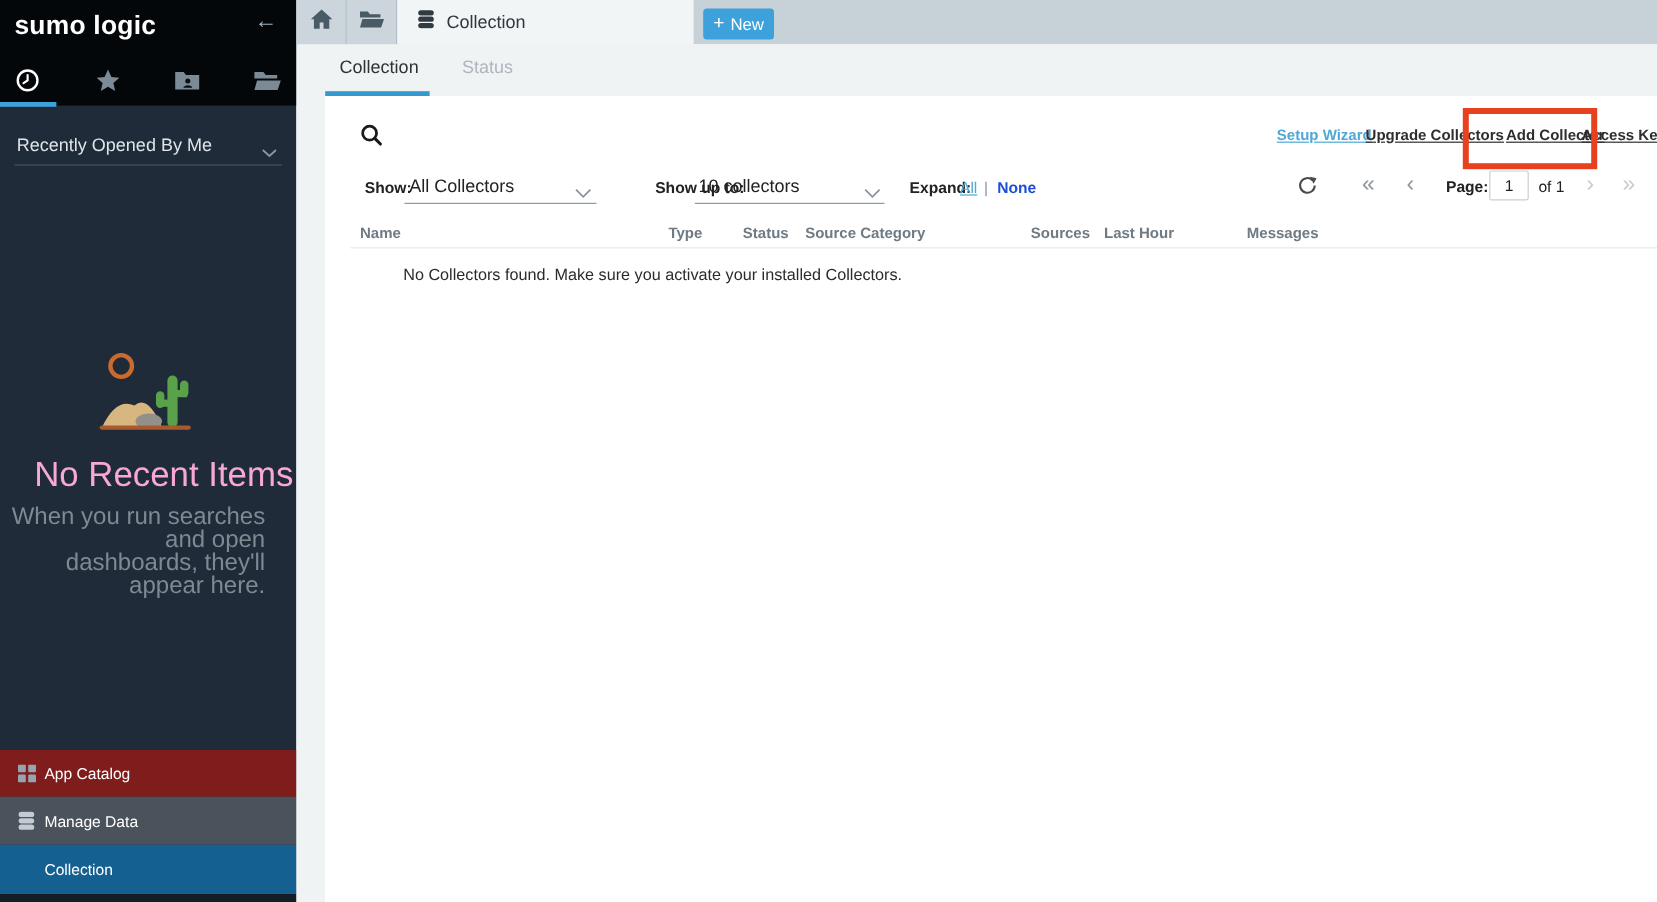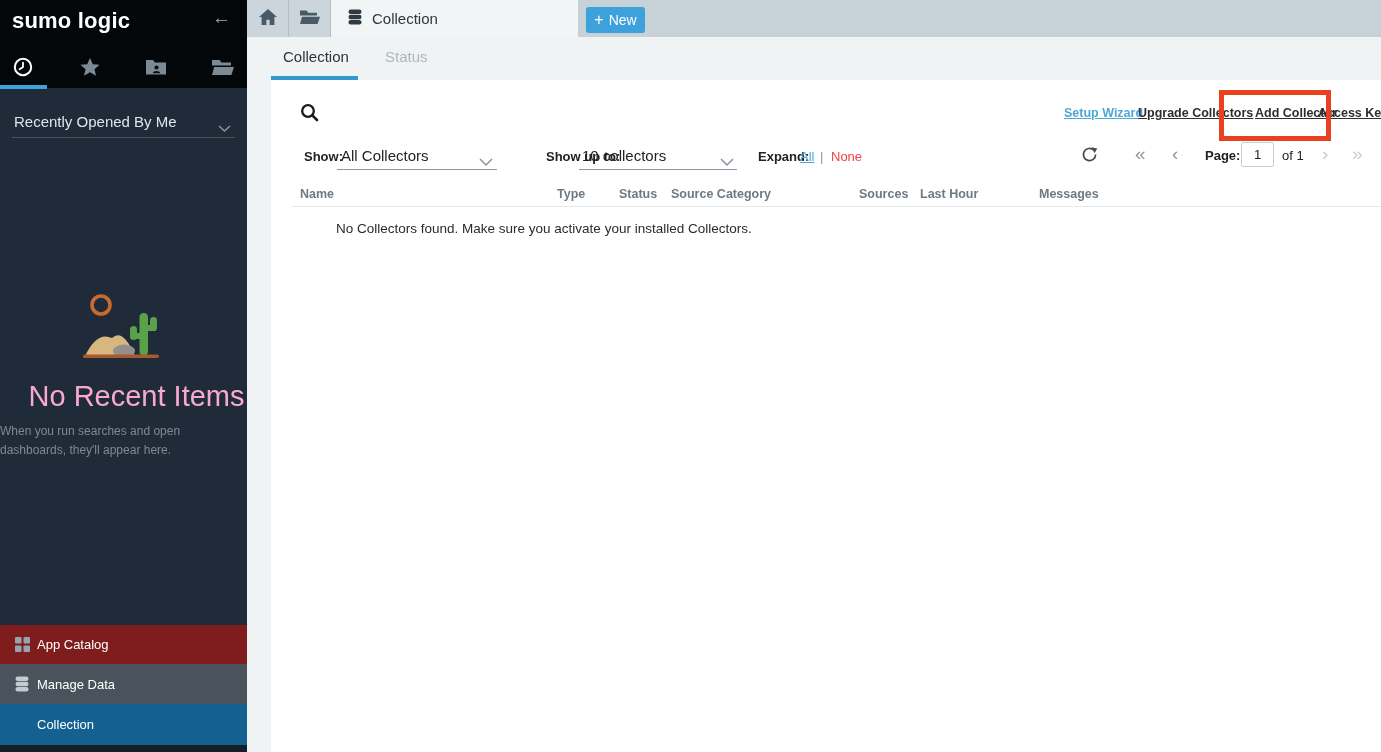--- a/index.html
+++ b/index.html
@@ -12,21 +12,21 @@
   .sb-header { position:absolute; left:0; top:0; width:247px; height:88px; background:#04070a; }
   .sb-logo { position:absolute; left:12px; top:8px; color:#fff; font-size:22px; font-weight:bold; letter-spacing:0.2px; }
   .sb-back { position:absolute; right:16px; top:7px; color:#9fb0be; font-size:19px; cursor:pointer; }
   .sb-navicon { position:absolute; top:55px; width:24px; height:24px; display:flex; align-items:center; justify-content:center; cursor:pointer; }
   .sb-activebar { position:absolute; left:0; top:85px; width:47px; height:4px; background:#3da1db; }
   .sb-recent { position:absolute; left:12px; top:106px; width:223px; height:32px; border-bottom:1px solid #46535f; cursor:pointer; }
   .sb-recent-label { position:absolute; left:2px; top:7px; color:#dfe5ea; font-size:15px; }
   .sb-recent-chev { position:absolute; right:4px; top:13px; }
   .sb-illustration { position:absolute; left:60px; top:286px; }
   .sb-empty-title { position:absolute; left:0; top:380px; width:273px; text-align:center; color:#f9a8d4; font-size:29px; font-weight:300; }
-  .sb-empty-caption { position:absolute; left:0; top:422px; width:221px; text-align:left; color:#7e8992; font-size:12px; line-height:19px; }
+  .sb-empty-caption { position:absolute; left:0; top:422px; width:221px; text-align:right; color:#7e8992; font-size:20px; line-height:19px; }
   .sb-row { position:absolute; left:0; width:247px; display:flex; align-items:center; cursor:pointer; color:#fff; font-size:13px; }
   .sb-row .ic { width:22px; margin-left:11px; display:flex; align-items:center; justify-content:center; }
   .sb-row .lbl { margin-left:4px; }
   .row-appcatalog { top:625px; height:39px; background:#7f1d1d; }
   .row-managedata { top:664px; height:40px; background:#4a525b; }
   .row-collection { top:704px; height:41px; background:#146090; }
   .row-collection .lbl { margin-left:37px; }
   .sb-bottom-sliver { position:absolute; left:0; top:745px; width:247px; height:7px; background:#141e27; }
 
   
@@ -61,21 +61,21 @@
   .link-access { left:1318px; }
 
   .hl-box { position:absolute; left:1219px; top:90px; width:112px; height:51px; border:5px solid #e8411f; z-index:50; pointer-events:none; }
 
   .flt-label { position:absolute; top:149px; font-size:13px; font-weight:600; color:#222; }
   .flt-value { position:absolute; top:147px; font-size:15px; color:#222; cursor:pointer; }
   .flt-underline { position:absolute; top:169px; height:1px; background:#8f989f; }
   .flt-chev { position:absolute; top:153px; cursor:pointer; }
   .expand-all { position:absolute; left:800px; top:149px; font-size:13px; color:#4fa8d6; text-decoration:underline; cursor:pointer; }
   .expand-div { position:absolute; left:820px; top:149px; font-size:13px; color:#8b949b; }
-  .expand-none { position:absolute; left:831px; top:149px; font-size:13px; font-weight:400; color:#ef4444; cursor:pointer; }
+  .expand-none { position:absolute; left:831px; top:149px; font-size:13px; font-weight:700; color:#1d4ed8; cursor:pointer; }
 
   .refresh { position:absolute; left:1081px; top:146px; cursor:pointer; }
   .pg-chev { position:absolute; top:143px; font-size:19px; color:#8e979e; cursor:pointer; }
   .pg-first { left:1135px; } .pg-prev { left:1172px; }
   .pg-next { left:1322px; color:#c6ccd1; } .pg-last { left:1352px; color:#c6ccd1; }
   .pg-label { position:absolute; left:1205px; top:148px; font-size:13px; font-weight:700; color:#222; }
   .pg-input { position:absolute; left:1241px; top:142px; width:33px; height:25px; border:1px solid #c9cfd4; border-radius:2px; text-align:center; font-size:13px; color:#222; background:#fff; font-family:"Liberation Sans",sans-serif; }
   .pg-of { position:absolute; left:1282px; top:148px; font-size:13px; color:#222; }
 
   .col-header { position:absolute; top:187px; font-size:12.5px; font-weight:600; color:#6f7a83; }

